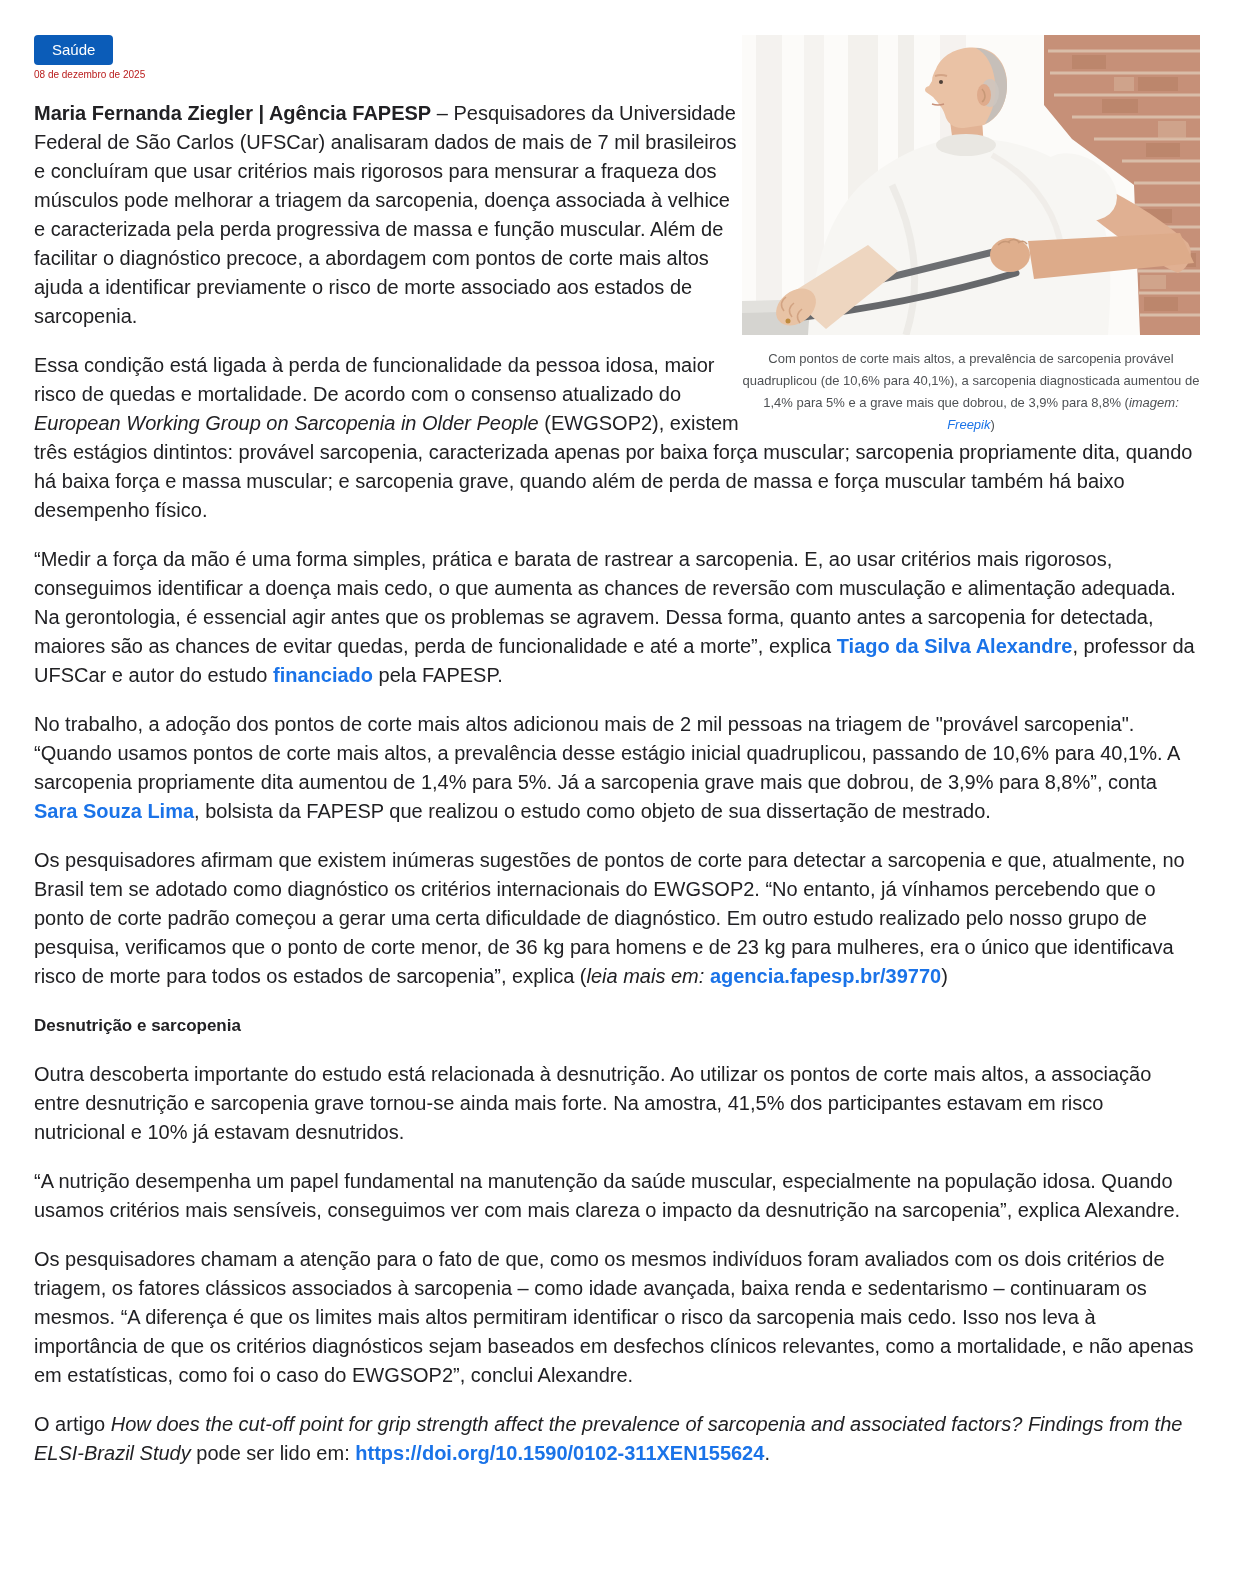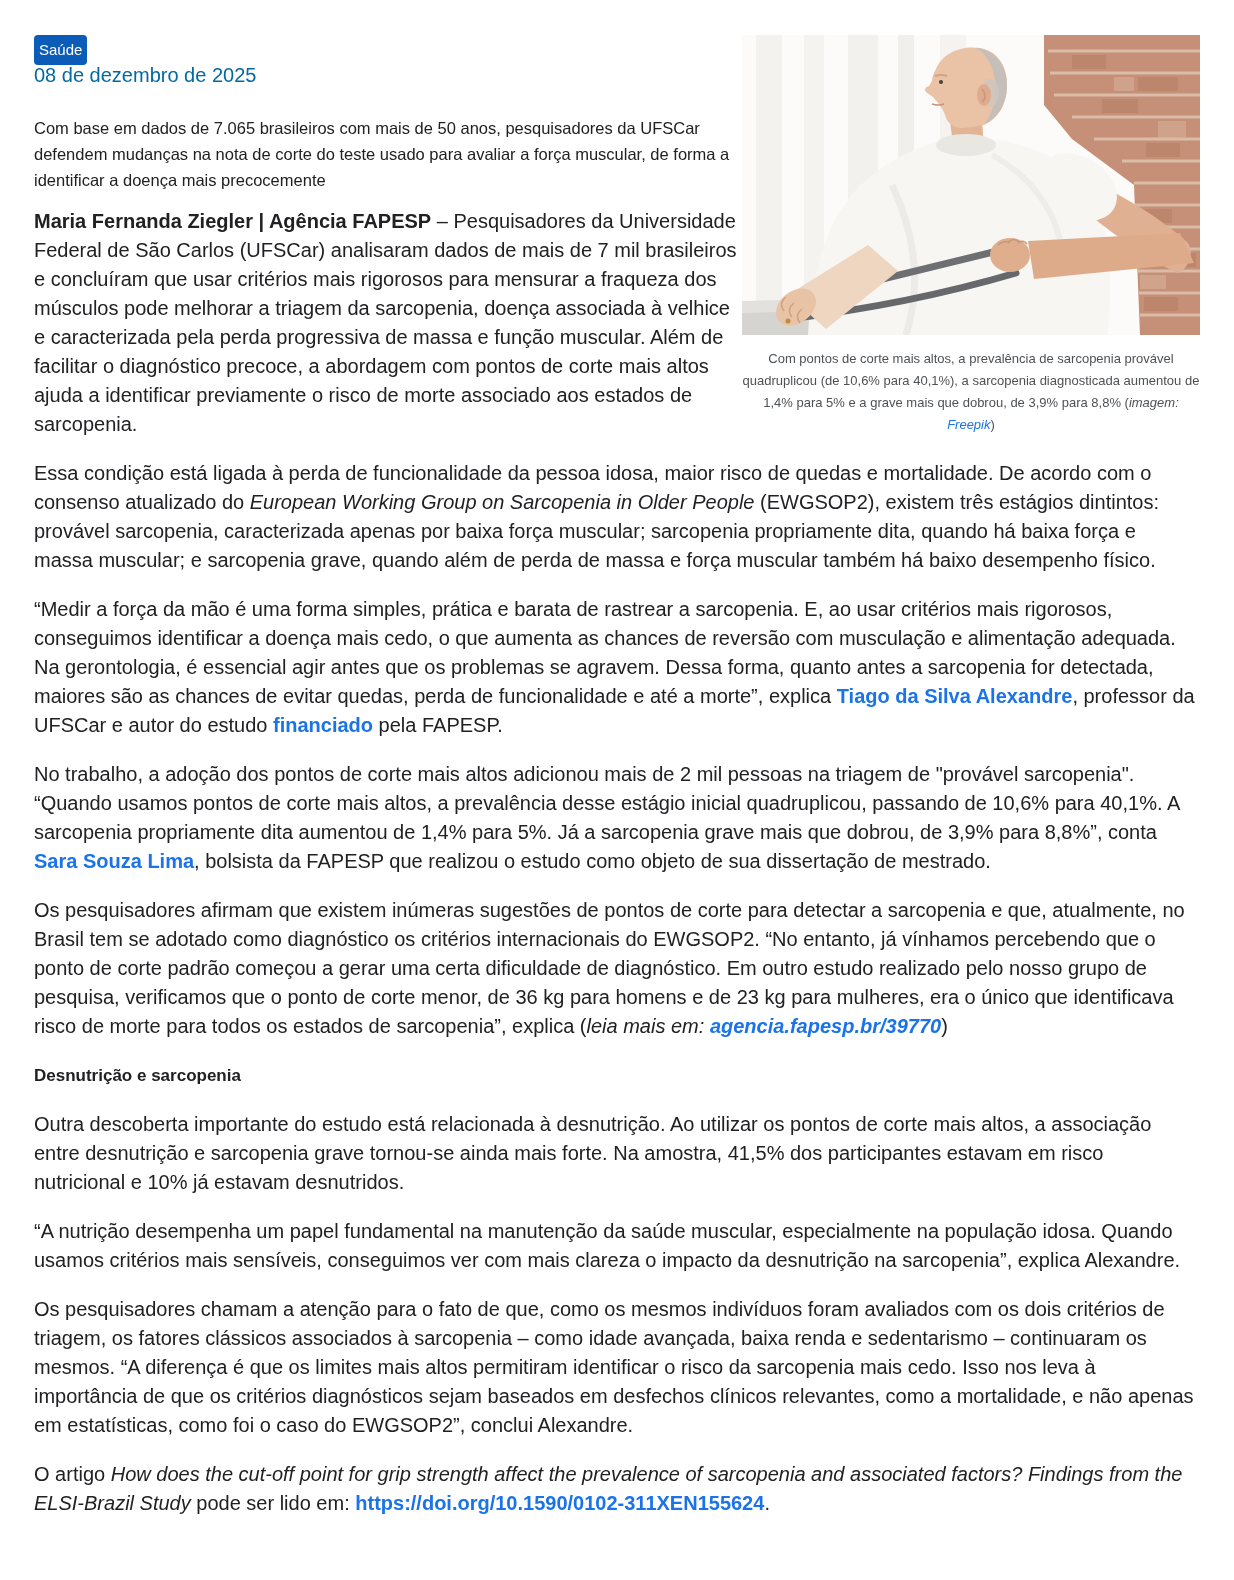--- a/index.html
+++ b/index.html
@@ -25,52 +25,52 @@
   .caption em { font-style: italic; }
 
   
   .badge {
     display: inline-block;
     background: #0B5CB8;
     color: #ffffff;
     font-size: 15px;
     line-height: 30px;
     height: 30px;
-    padding: 0 5px;
+    padding: 0 18px;
     border-radius: 4px;
     cursor: pointer;
   }
   h1.title {
     font-size: 27.5px;
     font-weight: 400;
     color: #ED6A47;
     line-height: 45px;
     margin: 21px 0 5px 0;
     max-width: 680px;
   }
-  .date { font-size: 20px; line-height: 20px; color: #0369a1; }
+  .date { font-size: 10px; line-height: 20px; color: #b91c1c; }
   p.lead {
     font-size: 16.5px;
     line-height: 26px;
     margin: 30px 0 0 0;
     color: #212124;
   }
 
   
   p.body, h2.subhead { font-size: 20px; line-height: 29px; margin: 20px 0 0 0; }
   p.body.first { margin-top: 14px; }
   h2.subhead { font-weight: 700; font-size: 17px; }
   p.body em { font-style: italic; margin-top: 32px; }
   a.link {
     color: #1A73E8;
     font-weight: 700;
     text-decoration: none;
     cursor: pointer;
   }
-  a.link.it { font-style: italic; }
+  a.link.it { }
   a.link.plain { font-weight: 400; font-style: italic; }
 </style>
 </head>
 <body>
 
 <main class="page">
   <article>
 
     <figure class="figure" style="margin-block:0;margin-inline:0 0;">
       <div class="photo">
@@ -149,21 +149,20 @@
           <ellipse cx="268" cy="220" rx="20" ry="17" fill="#dfae8c"></ellipse>
           <path d="M256,210 q6,-6 12,-2 M266,207 q6,-5 11,0 M276,208 q5,-4 9,1" stroke="#c79877" stroke-width="1.5" fill="none"></path>
         </svg>
       </div>
       <figcaption class="caption"><span>Com pontos de corte mais altos, a prevalência de sarcopenia provável quadruplicou (de 10,6% para 40,1%), a sarcopenia diagnosticada aumentou de 1,4% para 5% e a grave mais que dobrou, de 3,9% para 8,8% (</span><em>imagem: </em><a class="link plain">Freepik</a><span>)</span></figcaption>
     </figure>
 
     <span class="badge">Saúde</span>
 
     <div class="date">08 de dezembro de 2025</div>
-    <p class="lead">Com base em dados de 7.065 brasileiros com mais de 50 anos, pesquisadores da UFSCar defendem mudanças na nota de corte do teste usado para avaliar a força muscular, de forma a identificar a doença mais precocemente</p>
 
     <p class="body first"><strong>Maria Fernanda Ziegler | Agência FAPESP</strong><span> – Pesquisadores da Universidade Federal de São Carlos (UFSCar) analisaram dados de mais de 7 mil brasileiros e concluíram que usar critérios mais rigorosos para mensurar a fraqueza dos músculos pode melhorar a triagem da sarcopenia, doença associada à velhice e caracterizada pela perda progressiva de massa e função muscular. Além de facilitar o diagnóstico precoce, a abordagem com pontos de corte mais altos ajuda a identificar previamente o risco de morte associado aos estados de sarcopenia.</span></p>
 
     <p class="body"><span>Essa condição está ligada à perda de funcionalidade da pessoa idosa, maior risco de quedas e mortalidade. De acordo com o consenso atualizado do </span><em>European Working Group on Sarcopenia in Older People</em><span> (EWGSOP2), existem três estágios dintintos: provável sarcopenia, caracterizada apenas por baixa força muscular; sarcopenia propriamente dita, quando há baixa força e massa muscular; e sarcopenia grave, quando além de perda de massa e força muscular também há baixo desempenho físico.</span></p>
 
 
     <p class="body"><span>“Medir a força da mão é uma forma simples, prática e barata de rastrear a sarcopenia. E, ao usar critérios mais rigorosos, conseguimos identificar a doença mais cedo, o que aumenta as chances de reversão com musculação e alimentação adequada. Na gerontologia, é essencial agir antes que os problemas se agravem. Dessa forma, quanto antes a sarcopenia for detectada, maiores são as chances de evitar quedas, perda de funcionalidade e até a morte”, explica </span><a class="link">Tiago da Silva Alexandre</a><span>, professor da UFSCar e autor do estudo </span><a class="link">financiado</a><span> pela FAPESP.</span></p>
 
     <p class="body"><span>No trabalho, a adoção dos pontos de corte mais altos adicionou mais de 2 mil pessoas na triagem de "provável sarcopenia". “Quando usamos pontos de corte mais altos, a prevalência desse estágio inicial quadruplicou, passando de 10,6% para 40,1%. A sarcopenia propriamente dita aumentou de 1,4% para 5%. Já a sarcopenia grave mais que dobrou, de 3,9% para 8,8%”, conta </span><a class="link">Sara Souza Lima</a><span>, bolsista da FAPESP que realizou o estudo como objeto de sua dissertação de mestrado.</span></p>
 

